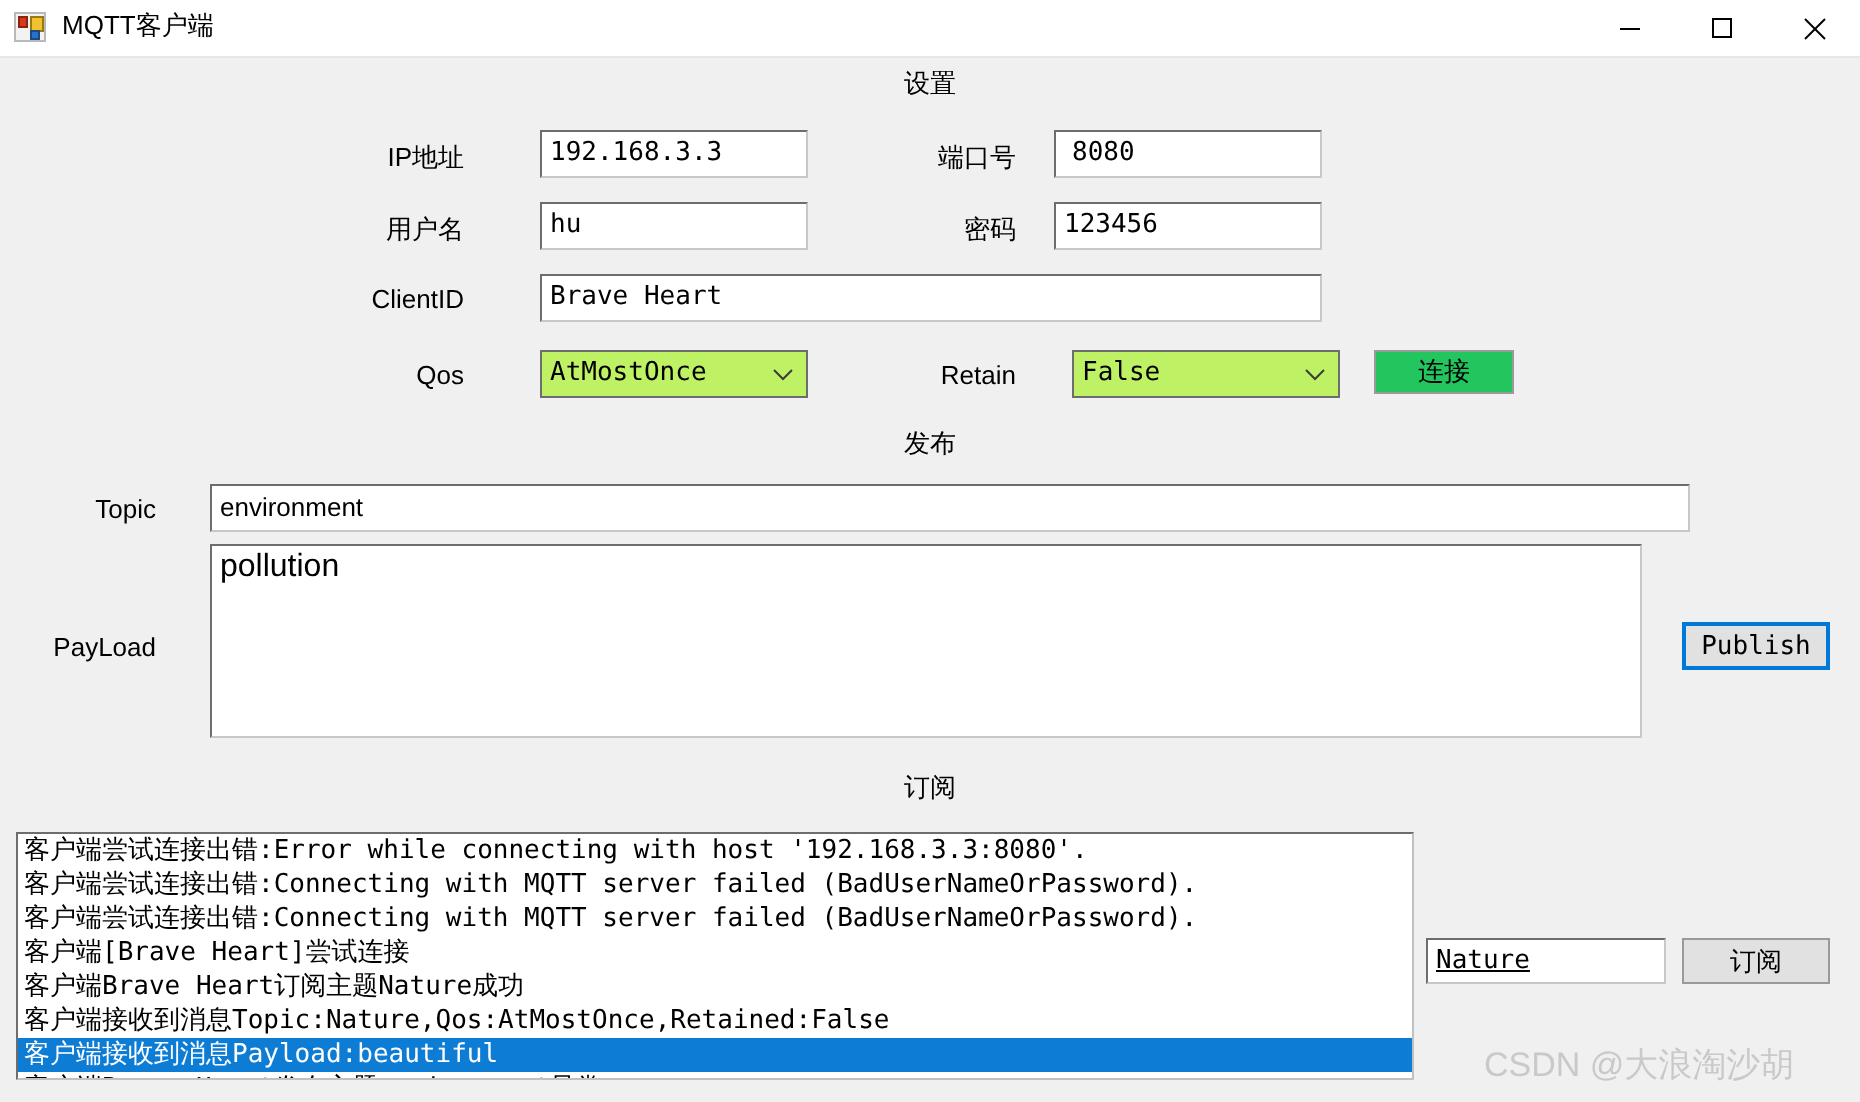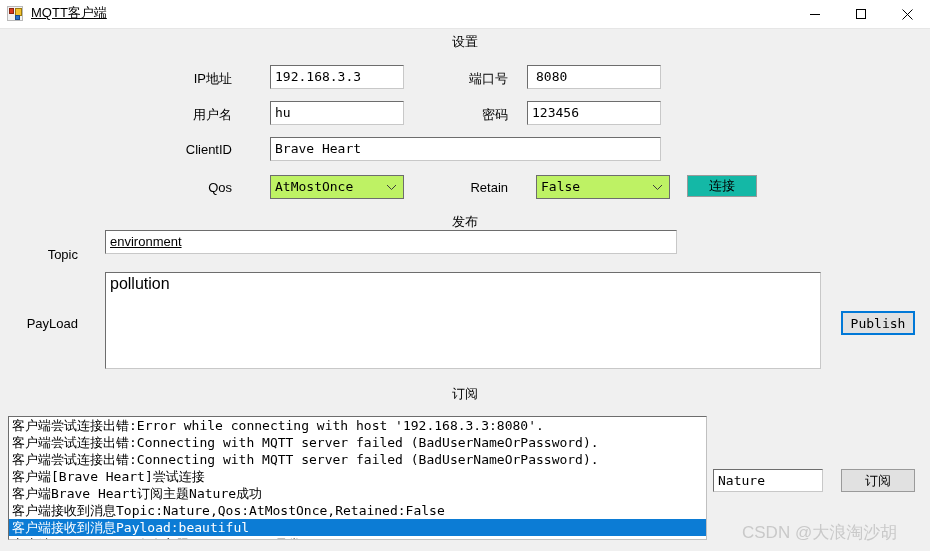--- a/index.html
+++ b/index.html
@@ -24,21 +24,21 @@
     position:absolute; left:7px; top:6px; width:16px; height:15px;
     background:#f2f2f2; border:1px solid #b9b9b9;
     box-sizing:border-box;
   }
   #app-icon .sq { position:absolute; }
   #app-icon .sq1 { left:1px;  top:1px;  width:5px;  height:6px;  background:#d9381e; border:1px solid #8a2410; box-sizing:border-box;}
   #app-icon .sq2 { left:7px;  top:1px;  width:7px;  height:8px;  background:#f2c12e; border:1px solid #9a7a10; box-sizing:border-box;}
   #app-icon .sq3 { left:7px;  top:8px;  width:5px;  height:5px;  background:#2a6fc9; border:1px solid #1b4a87; box-sizing:border-box;}
   #title-text {
     position:absolute; left:31px; top:4px;
-    font-size:13px; color:#000; line-height:18px;text-decoration:underline;
+    font-size:13px; color:#000; line-height:18px;
   }
   .winbtn {
     position:absolute; top:0; width:46px; height:28px;
     display:flex; align-items:center; justify-content:center;
     color:#000;
   }
   #btn-min { left:792px; }
   #btn-max { left:838px; }
   #btn-close { left:884px; }
   .winbtn svg { display:block; }
@@ -77,22 +77,22 @@
     font-size:13px; color:#000;
     padding:3px 4px 0 4px;
     line-height:16px;
     overflow:hidden; white-space:pre;
   }
   #in-ip       { left:270px; top:65px;  width:134px; height:24px; }
   #in-port     { left:527px; top:65px;  width:134px; height:24px;padding-left:8px; }
   #in-user     { left:270px; top:101px; width:134px; height:24px; }
   #in-pass     { left:527px; top:101px; width:134px; height:24px; }
   #in-clientid { left:270px; top:137px; width:391px; height:24px; }
-  #in-topic    { left:105px; top:230px; width:572px; height:24px;text-decoration:underline; }
-  #in-subtopic { left:713px; top:469px; width:110px; height:23px; }
+  #in-topic    { left:105px; top:242px; width:740px; height:24px; }
+  #in-subtopic { left:713px; top:469px; width:120px; height:23px;text-decoration:underline; }
 
   #in-payload {
     position:absolute; left:105px; top:272px; width:716px; height:97px;
     box-sizing:border-box; background:#fff;
     border:1px solid #7a7a7a;
     border-top-color:#6d6d6d; border-left-color:#6d6d6d;
     border-right-color:#c8c8c8; border-bottom-color:#c8c8c8;
     font-size:16px; color:#000; padding:3px 4px; line-height:16px;
     overflow:hidden; white-space:pre-wrap;
   }
@@ -112,21 +112,21 @@
 
   
   .btn {
     position:absolute; box-sizing:border-box;
     display:flex; align-items:center; justify-content:center;
     font-size:13px; color:#000;
     background:#e1e1e1; border:1px solid #a0a0a0;
   }
   #btn-connect {
     left:687px; top:175px; width:70px; height:22px;
-    background:#14b8a6; border:1px solid #9a9a9a;font-family:Liberation Serif, serif;
+    background:#22c55e; border:1px solid #9a9a9a;font-family:Liberation Serif, serif;
   }
   #btn-publish {
     left:841px; top:311px; width:74px; height:24px;
     background:#e1e1e1; border:2px solid #0078d7;
   }
   #btn-subscribe {
     left:841px; top:469px; width:74px; height:23px;
     background:#e1e1e1; border:1px solid #9a9a9a;
   }
 

